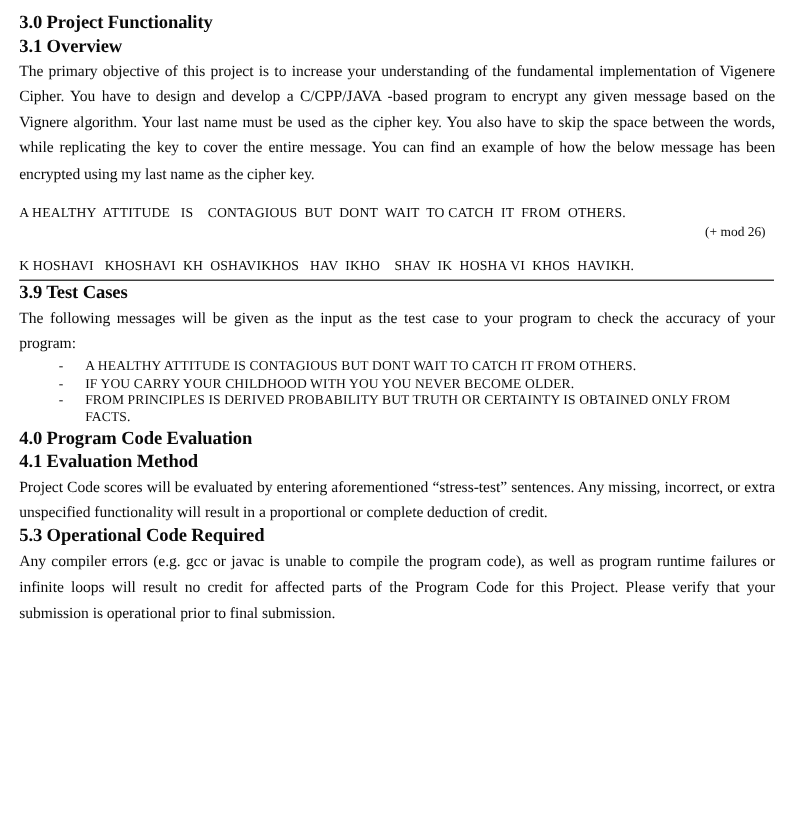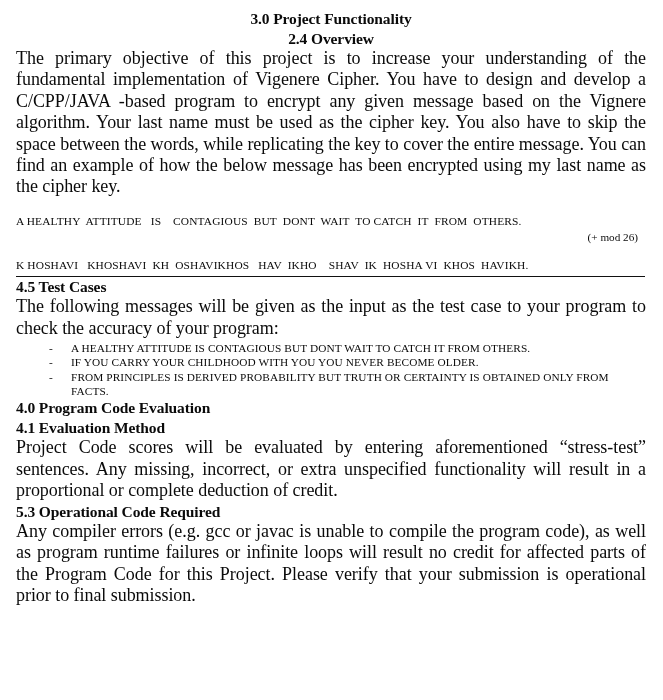--- a/index.html
+++ b/index.html
@@ -30,28 +30,28 @@
 
   h2.heading, h3.heading {
     font-family: "Liberation Serif", "DejaVu Serif", serif;
     font-weight: bold;
     margin: 0;
     padding: 0;
     font-size: 15.5px;
     line-height: 19.5px;
     letter-spacing: -0.1px;
   }
-  .h-tight { margin: 0; text-align: center; }
+  .h-tight { margin: 0; }
   .sec-gap-top { margin-top: 17px; }
   .sec-gap-top-sm { margin-top: 15px; }
 
   p.body {
     margin: 0;
     padding: 0;
-    font-size: 18px;
+    font-size: 13px;
     line-height: 21.4px;
     text-align: justify;
     text-justify: inter-word;
     letter-spacing: -0.05px;
   }
   p.body-gap { }
 
   
   .cipher-block {
     position: relative;
@@ -118,32 +118,32 @@
   .nowrap { white-space: pre; }
 </style>
 </head>
 <body>
 
 <div class="page">
   <div class="content">
 
     <h2 class="heading h-tight">3.0 Project Functionality</h2>
 
-    <h3 class="heading h-tight">2.4 Overview</h3>
+    <h3 class="heading h-tight">3.1 Overview</h3>
 
     <p class="body">The primary objective of this project is to increase your understanding of the fundamental implementation of Vigenere Cipher. You have to design and develop a C/CPP/JAVA -based program to encrypt any given message based on the Vignere algorithm. Your last name must  be used as the cipher key. You also have to skip the space between the words, while replicating the key to cover the entire message. You can find an example of how the below message has been encrypted using my last name as the cipher key.</p>
 
     <div class="cipher-block">
       <div class="cipher-line cipher-plain">A HEALTHY  ATTITUDE   IS    CONTAGIOUS  BUT  DONT  WAIT  TO CATCH  IT  FROM  OTHERS.</div>
       <div class="mod-label">(+ mod 26)</div>
       <div class="cipher-line cipher-key">K HOSHAVI   KHOSHAVI  KH  OSHAVIKHOS   HAV  IKHO    SHAV  IK  HOSHA VI  KHOS  HAVIKH.</div>
       <div class="cipher-rule"></div>
     </div>
 
-    <h3 class="heading sec-gap-top">4.5 Test Cases</h3>
+    <h3 class="heading sec-gap-top">3.9 Test Cases</h3>
 
     <p class="body">The following messages will be given as the input as the test case to your program to check the accuracy of your program:</p>
 
     <ul class="testcases">
       <li>
         <span class="dash">-</span>
         <span class="tc-text nowrap">A HEALTHY  ATTITUDE   IS    CONTAGIOUS  BUT  DONT  WAIT  TO CATCH  IT  FROM  OTHERS.</span>
       </li>
       <li>
         <span class="dash">-</span>

